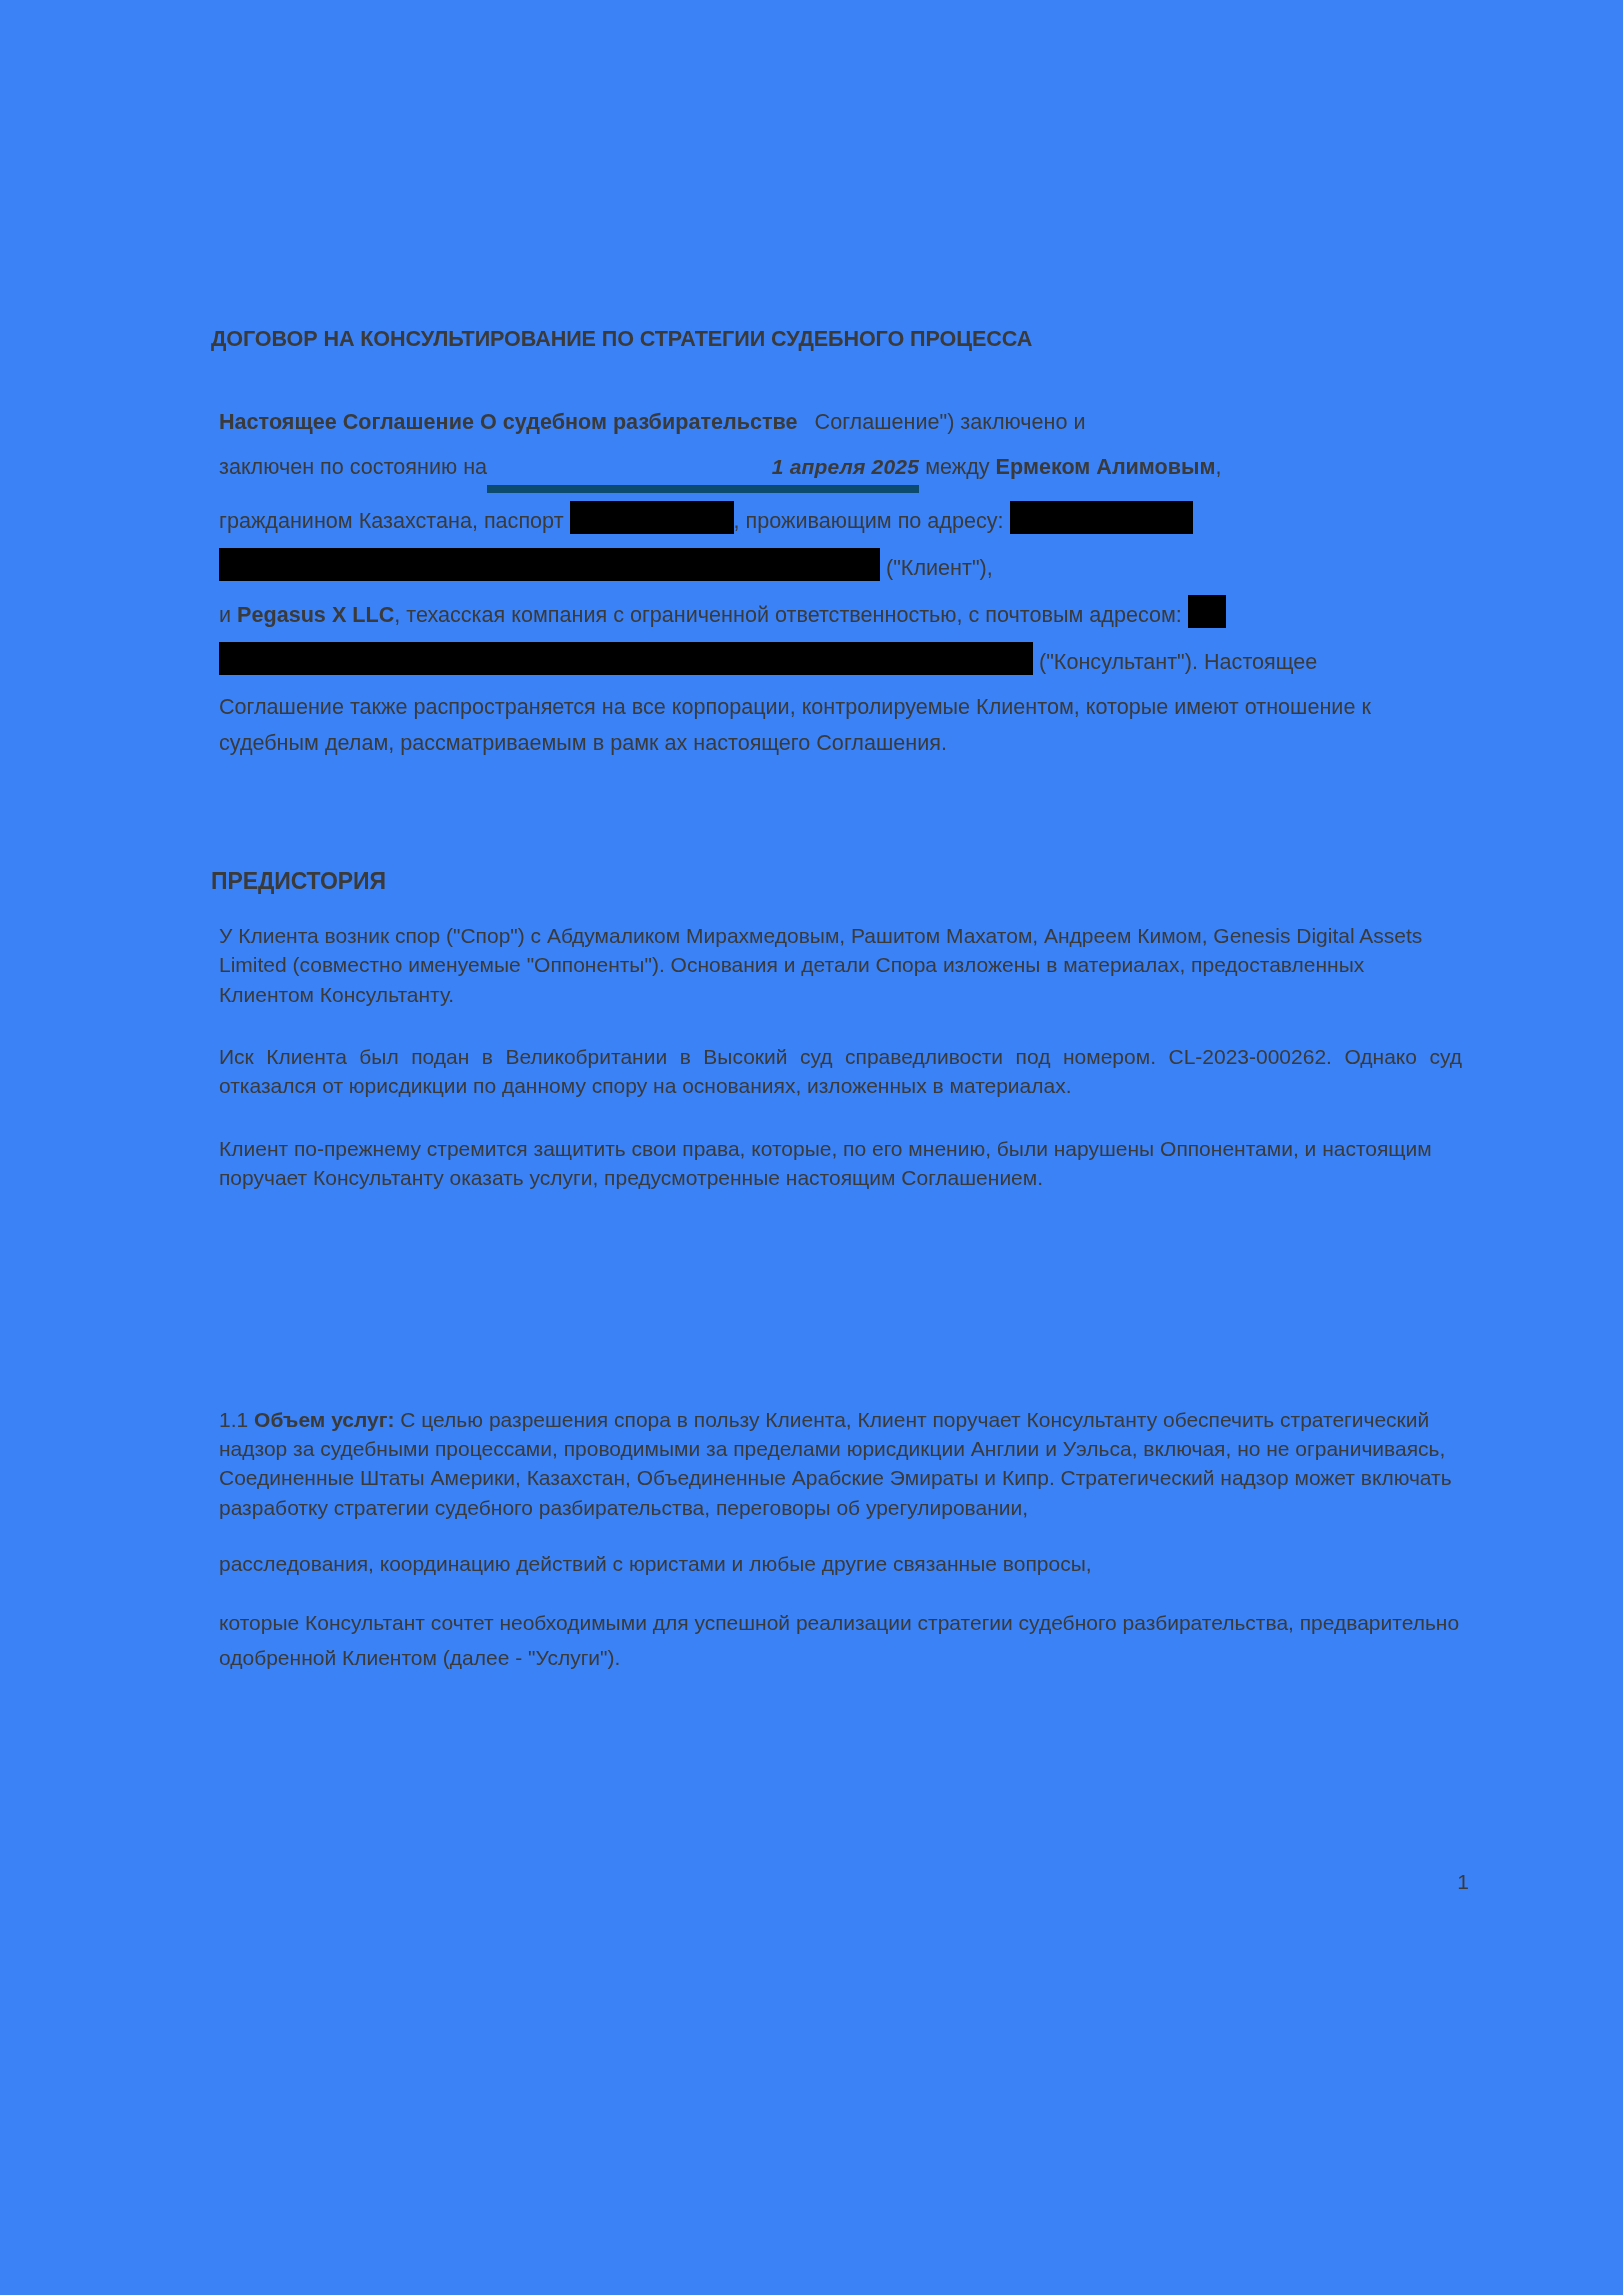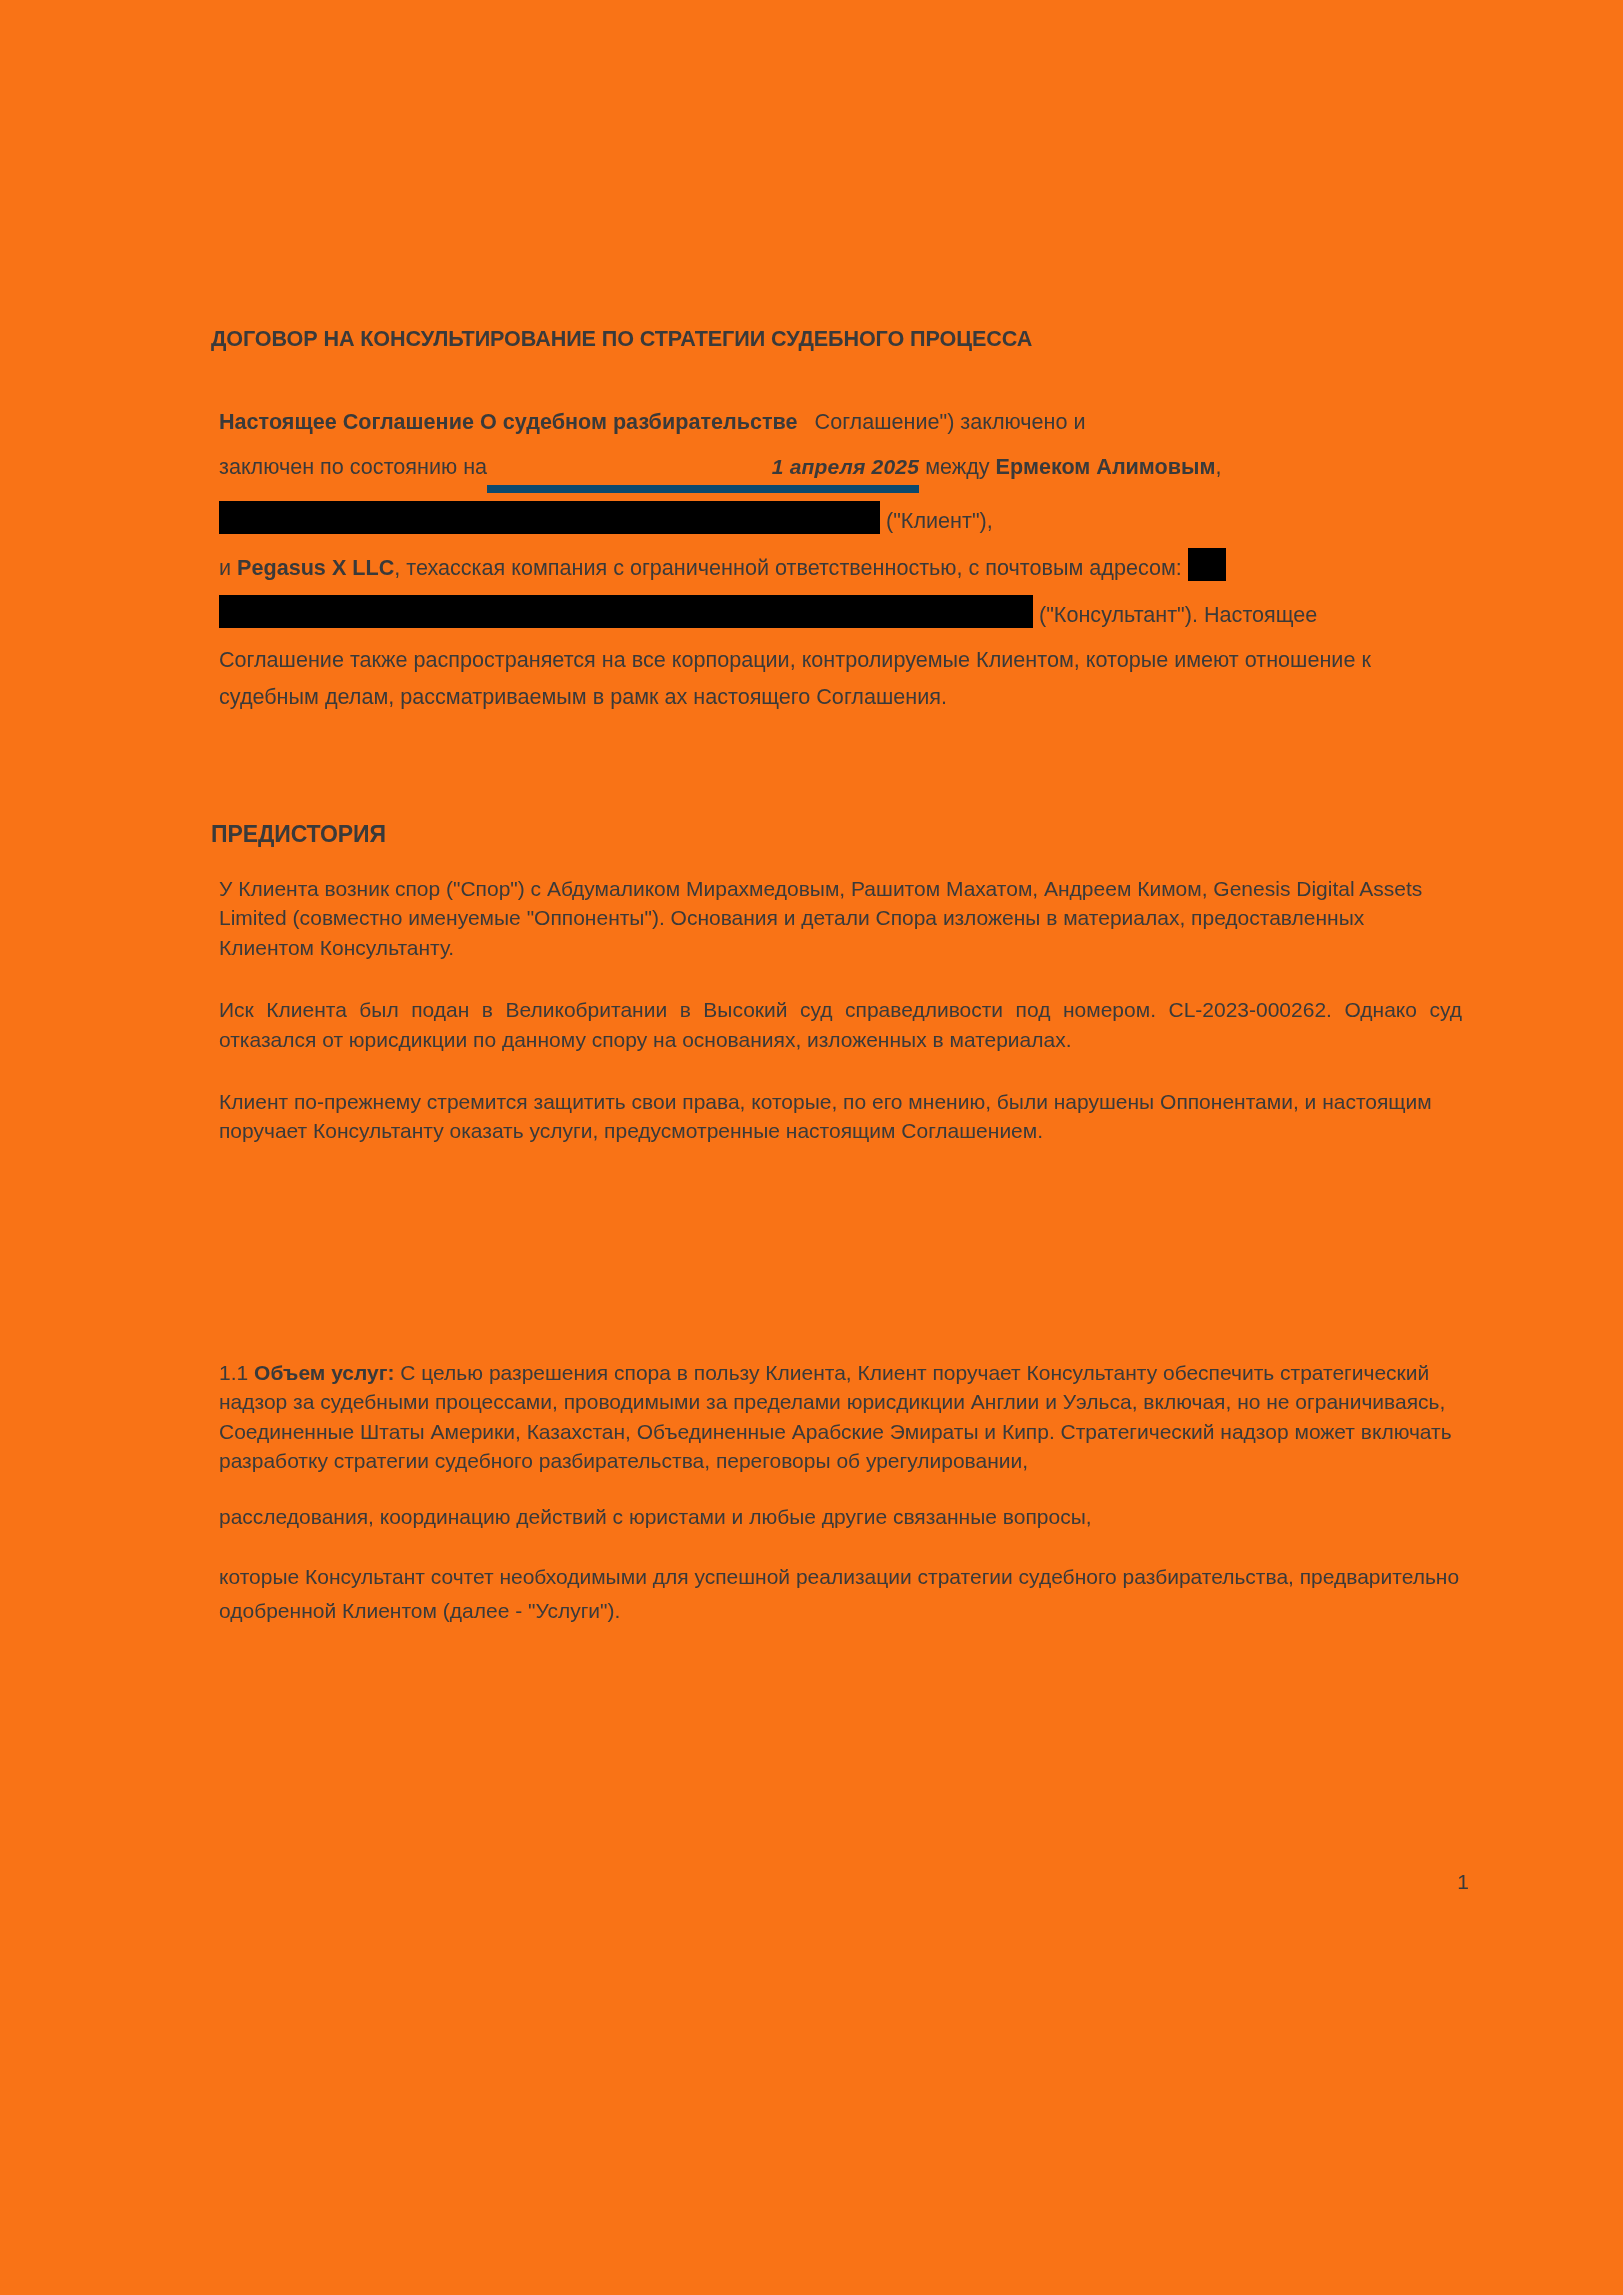--- a/index.html
+++ b/index.html
@@ -14,21 +14,21 @@
     font-family: "Liberation Sans", sans-serif;
     color: #3a3a3a;
     overflow: hidden;
   }
 
   .page {
     position: absolute;
     left: 0; top: 0;
     width: 1624px;
     height: 2295px;
-    background: #f97316;
+    background: #3b82f6;
   }
 
   
   .doc-body {
     position: absolute;
     left: 211px;
     top: 326px;
     width: 1259px;
   }
 
@@ -127,20 +127,25 @@
 
     <p class="lead">
       <span class="bold">Настоящее Соглашение О судебном разбирательстве</span><span class="spacer-gap"></span><span>Соглашение") заключено и</span>
     </p>
 
     <p class="lead">
       <span>заключен по состоянию на</span><span class="date-blank"><span class="date-value">1 апреля 2025</span></span>&nbsp;<span>между</span>
       <span class="bold">Ермеком Алимовым</span><span>,</span>
     </p>
 
+    <p class="lead">
+      <span>гражданином Казахстана, паспорт</span>
+      <span class="redact" style="width:164px"></span><span>, проживающим по адресу:</span>
+      <span class="redact" style="width:183px"></span>
+    </p>
 
     <p class="lead">
       <span class="redact" style="width:661px"></span>
       <span>("Клиент"),</span>
     </p>
 
     <p class="lead">
       <span>и</span>
       <span class="bold">Pegasus X LLC</span><span>, техасская компания с ограниченной ответственностью, с почтовым адресом:</span>
       <span class="redact" style="width:38px"></span>

